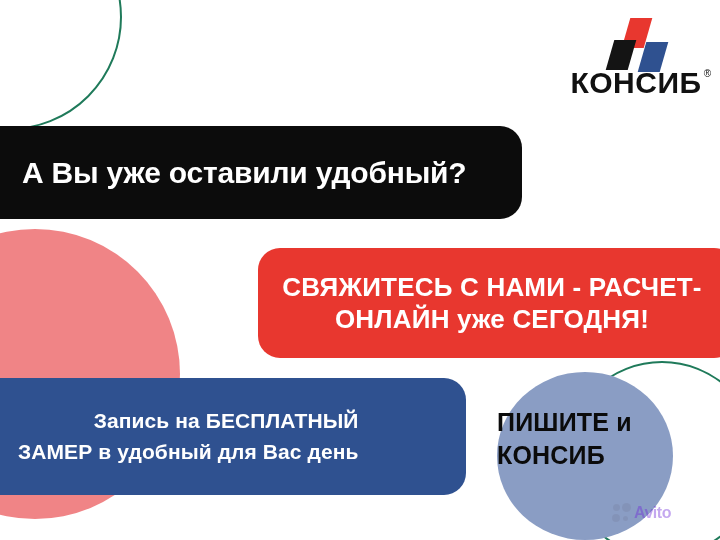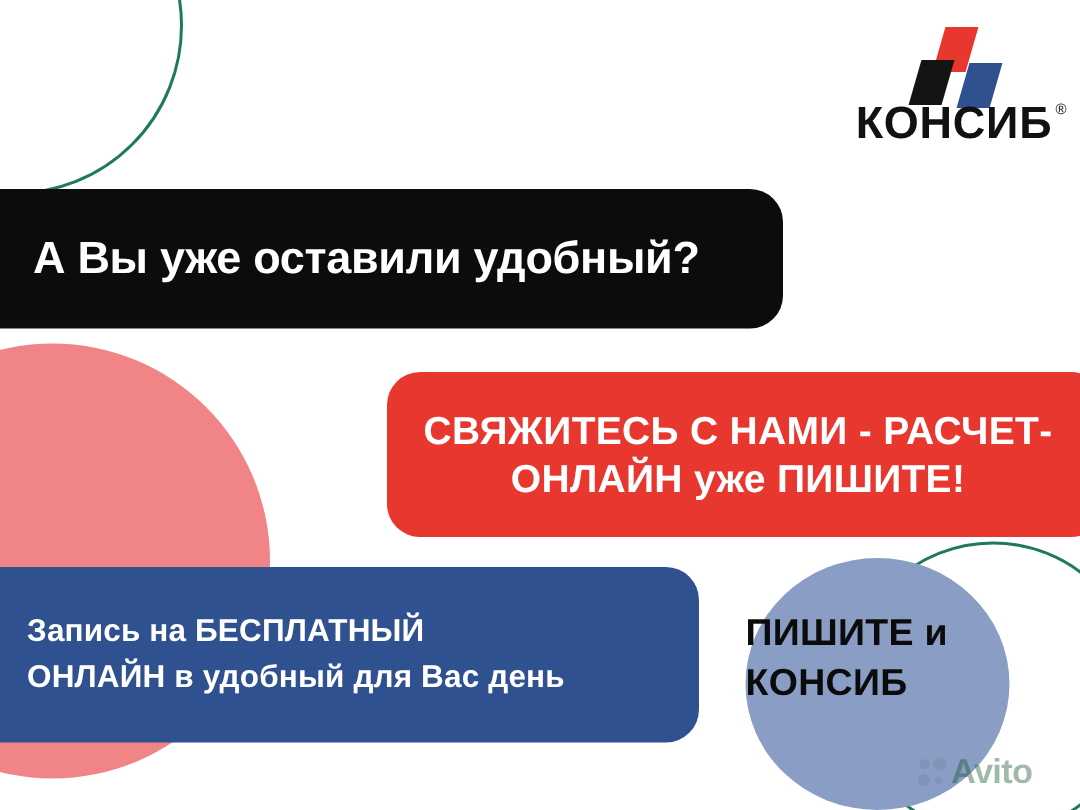--- a/index.html
+++ b/index.html
@@ -152,20 +152,21 @@
     border-radius: 22px;
     padding-left: 42px;
     padding-right: 18px;
   }
   .banner-blue .txt {
     color: #ffffff;
     font-size: 21px;
     font-weight: 700;
     line-height: 1.45;
     letter-spacing: 0.1px;
+    text-align: right;
   }
 
   
   .callout {
     position: absolute;
     left: 497px;
     top: 406px;
     width: 176px;
     text-align: left;
     color: #0b0b0b;
@@ -194,23 +195,23 @@
     position: absolute;
     border-radius: 50%;
     background: #7b86a8;
     display: block;
   }
   .wm-dots i:nth-child(1){ left:1px;  top:1px;  width:7px;  height:7px; }
   .wm-dots i:nth-child(2){ left:10px; top:0px;  width:9px;  height:9px; }
   .wm-dots i:nth-child(3){ left:0px;  top:11px; width:8px;  height:8px; }
   .wm-dots i:nth-child(4){ left:11px; top:13px; width:5px;  height:5px; }
   .wm-text {
-    font-size: 23px;
-    font-weight: 700;
-    color: #14532d;
+    font-size: 16px;
+    font-weight: 700;
+    color: #6d28d9;
     letter-spacing: -0.5px;
     line-height: 1;
   }
 </style>
 </head>
 <body>
 
 <div id="canvas">
 
   <div class="deco-circle-outline-tl"></div>
@@ -228,28 +229,28 @@
     <div class="logo-reg">®</div>
   </div>
 
   <div class="banner banner-black">
     <span class="txt">А Вы уже оставили удобный?</span>
   </div>
 
   <div class="banner banner-red">
     <span class="txt">
       <span>СВЯЖИТЕСЬ С НАМИ - РАСЧЕТ-</span><br>
-      <span>ОНЛАЙН уже ПИШИТЕ!</span>
+      <span>ОНЛАЙН уже СЕГОДНЯ!</span>
     </span>
   </div>
 
   <div class="banner banner-blue">
     <span class="txt">
       <span>Запись на БЕСПЛАТНЫЙ</span><br>
-      <span>ОНЛАЙН в удобный для Вас день</span>
+      <span>ЗАМЕР в удобный для Вас день</span>
     </span>
   </div>
 
   <div class="callout">
     <span>ПИШИТЕ и</span><br>
     <span>КОНСИБ</span>
   </div>
 
   <div class="watermark">
     <span class="wm-dots">

